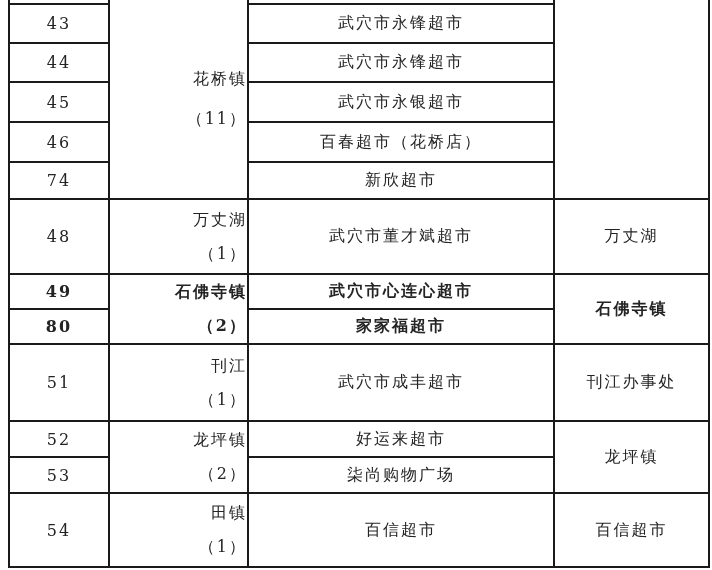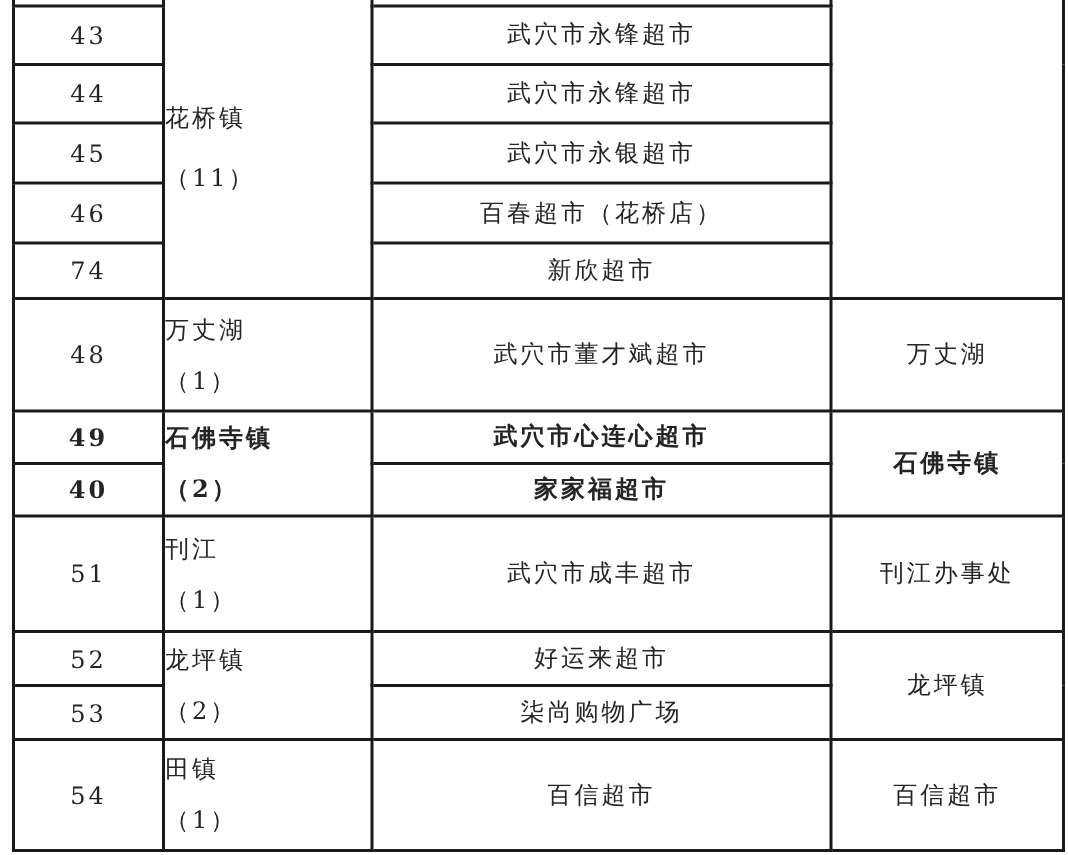--- a/index.html
+++ b/index.html
@@ -36,21 +36,21 @@
   tr.r-partial{height:4px;}
   tr.h39{height:39px;}
   tr.h40{height:40px;}
   tr.h37{height:37px;}
   tr.h75{height:75px;}
   tr.h34{height:34px;font-weight:bold;}
   tr.h77{height:77px;}
   tr.h38{height:36px;}
   tr.h36{height:36px;}
   tr.h74{height:74px;}
-  .town-lines{display:flex;flex-direction:column;align-items:flex-start;}
+  .town-lines{display:flex;flex-direction:column;align-items:flex-end;}
   .town-lines span{display:block;line-height:34px;white-space:nowrap;}
   td.town-top{vertical-align:top;padding-top:11px;}
   td.town-top .town-lines span{line-height:40px;}
   .num{letter-spacing:1px;margin-top:24px;}
   .store{white-space:nowrap;margin-top:28px;}
 </style>
 </head>
 <body>
 
 <div class="canvas">
@@ -113,21 +113,21 @@
         <td rowspan="2">
           <div class="town-lines">
             <span>石佛寺镇</span>
             <span>（2）</span>
           </div>
         </td>
         <td class="store">武穴市心连心超市</td>
         <td rowspan="2">石佛寺镇</td>
       </tr>
       <tr class="h34">
-        <td class="num">40</td>
+        <td class="num">80</td>
         <td class="store">家家福超市</td>
       </tr>
 
       <tr class="h77">
         <td class="num">51</td>
         <td>
           <div class="town-lines">
             <span>刊江</span>
             <span>（1）</span>
           </div>

